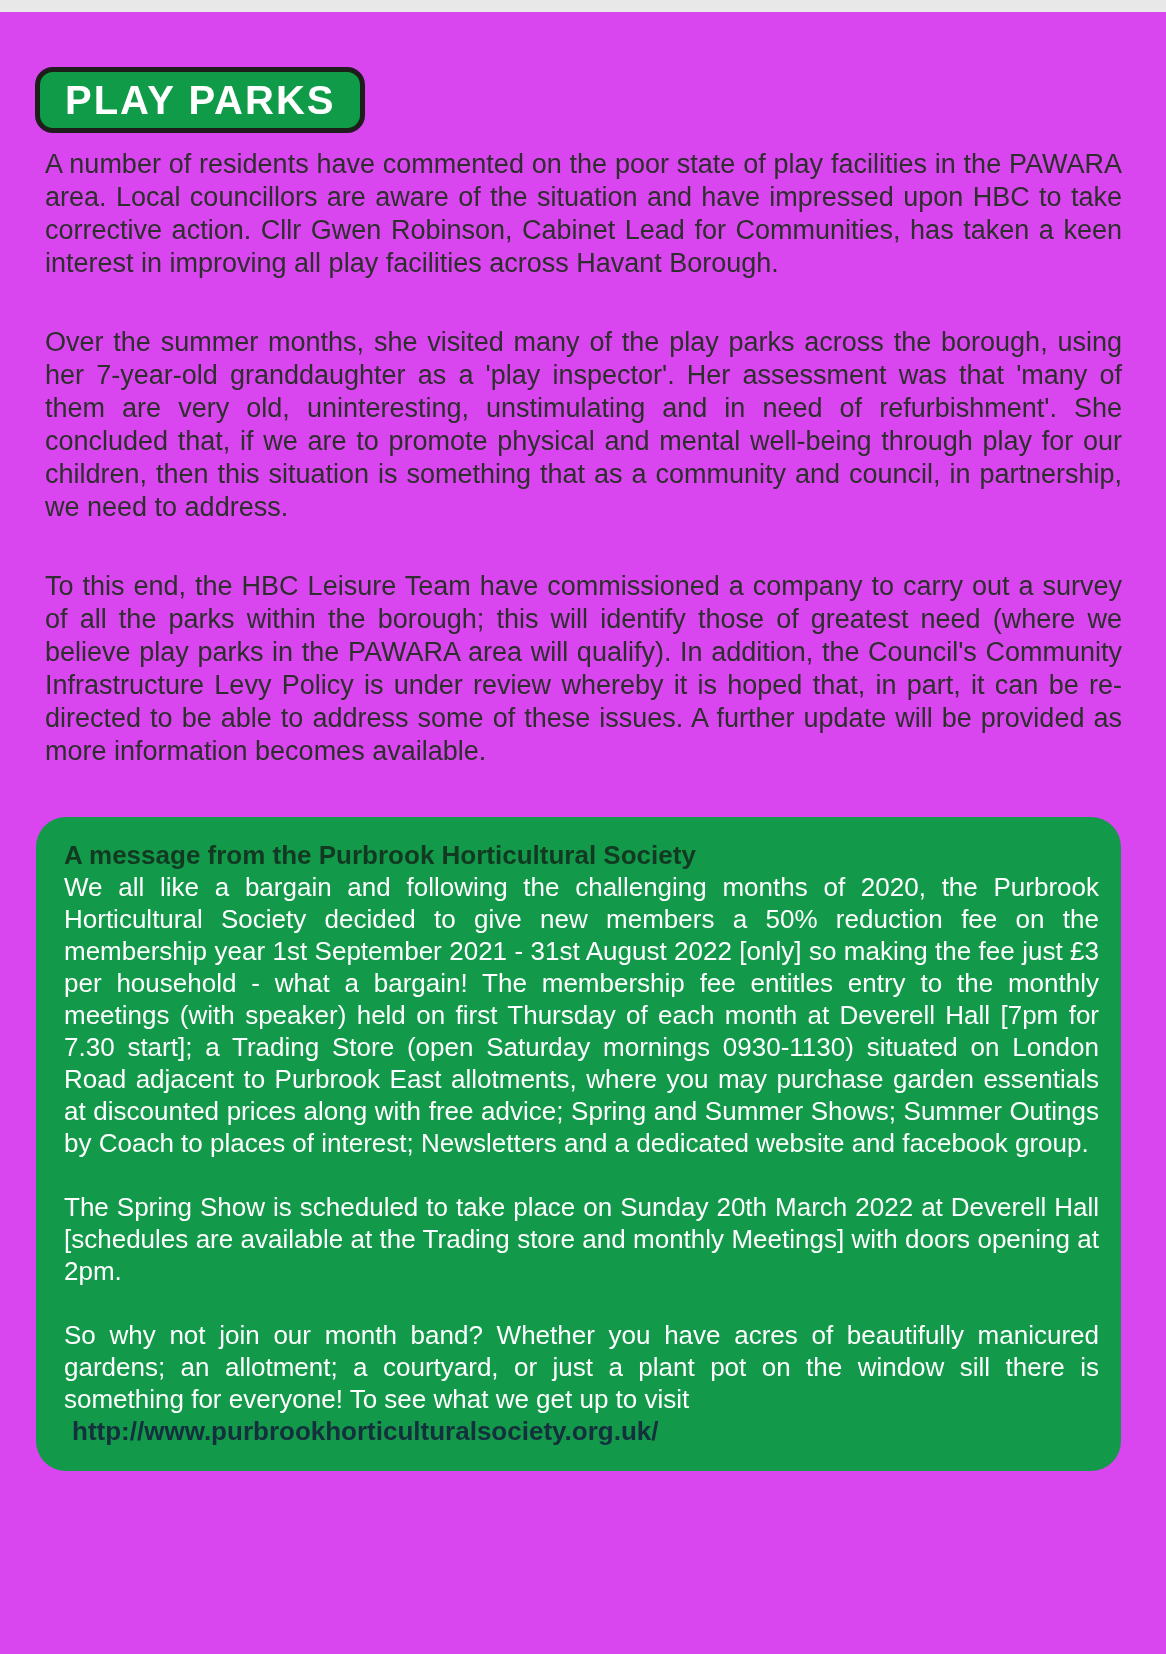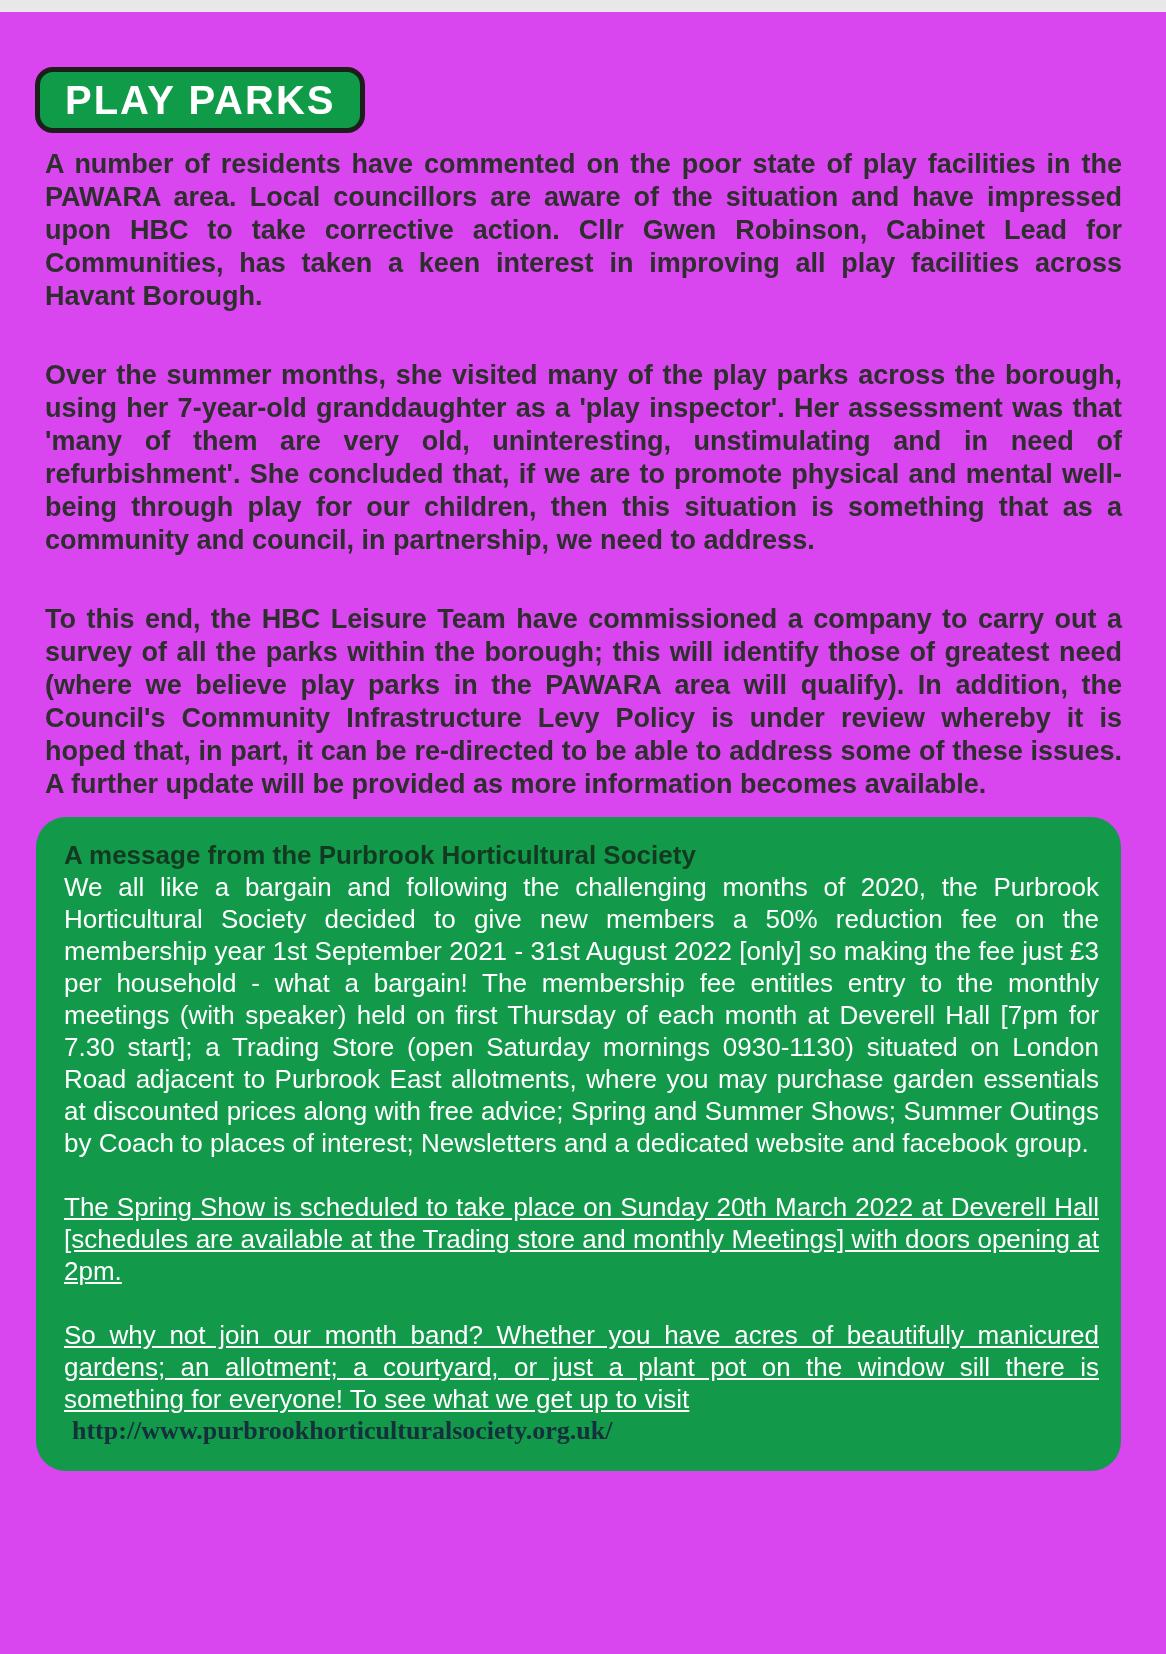--- a/index.html
+++ b/index.html
@@ -24,21 +24,21 @@
   }
   .badge span{
     color:#ffffff;
     font-size:40px;
     font-weight:bold;
     letter-spacing:2px;
     white-space:nowrap;
   }
   
   .article{
-    position:absolute;left:45px;right:44px;top:136px;font-weight:bold;
+    position:absolute;left:45px;right:44px;top:136px;
   }
   .article p{
     margin:0 0 46px 0;
     font-size:27px;
     line-height:33px;
     text-align:justify;
     color:#2e2e2e;
   }
   
   .greenbox{
@@ -53,27 +53,26 @@
     font-size:26px;
     line-height:32px;
     text-align:justify;
     color:#ffffff;
   }
   .gb-head{
     font-weight:bold;
     color:#123a22 !important;
     text-align:left !important;
   }
-  .gb-gap{margin-top:32px !important;text-decoration:underline;}
+  .gb-gap{margin-top:32px !important;}
   .gb-url{
     font-weight:bold;
     color:#14303d !important;
     text-align:right;
     padding-left:8px;
-    font-family:Liberation Serif, serif;
   }
   
   .footer{
     position:absolute;left:0;right:0;top:1503px;bottom:0;
     background:#2f4c9e;
     box-sizing:border-box;
     padding:36px 46px 0 66px;
   }
   .f-title{
     color:#ffffff;

